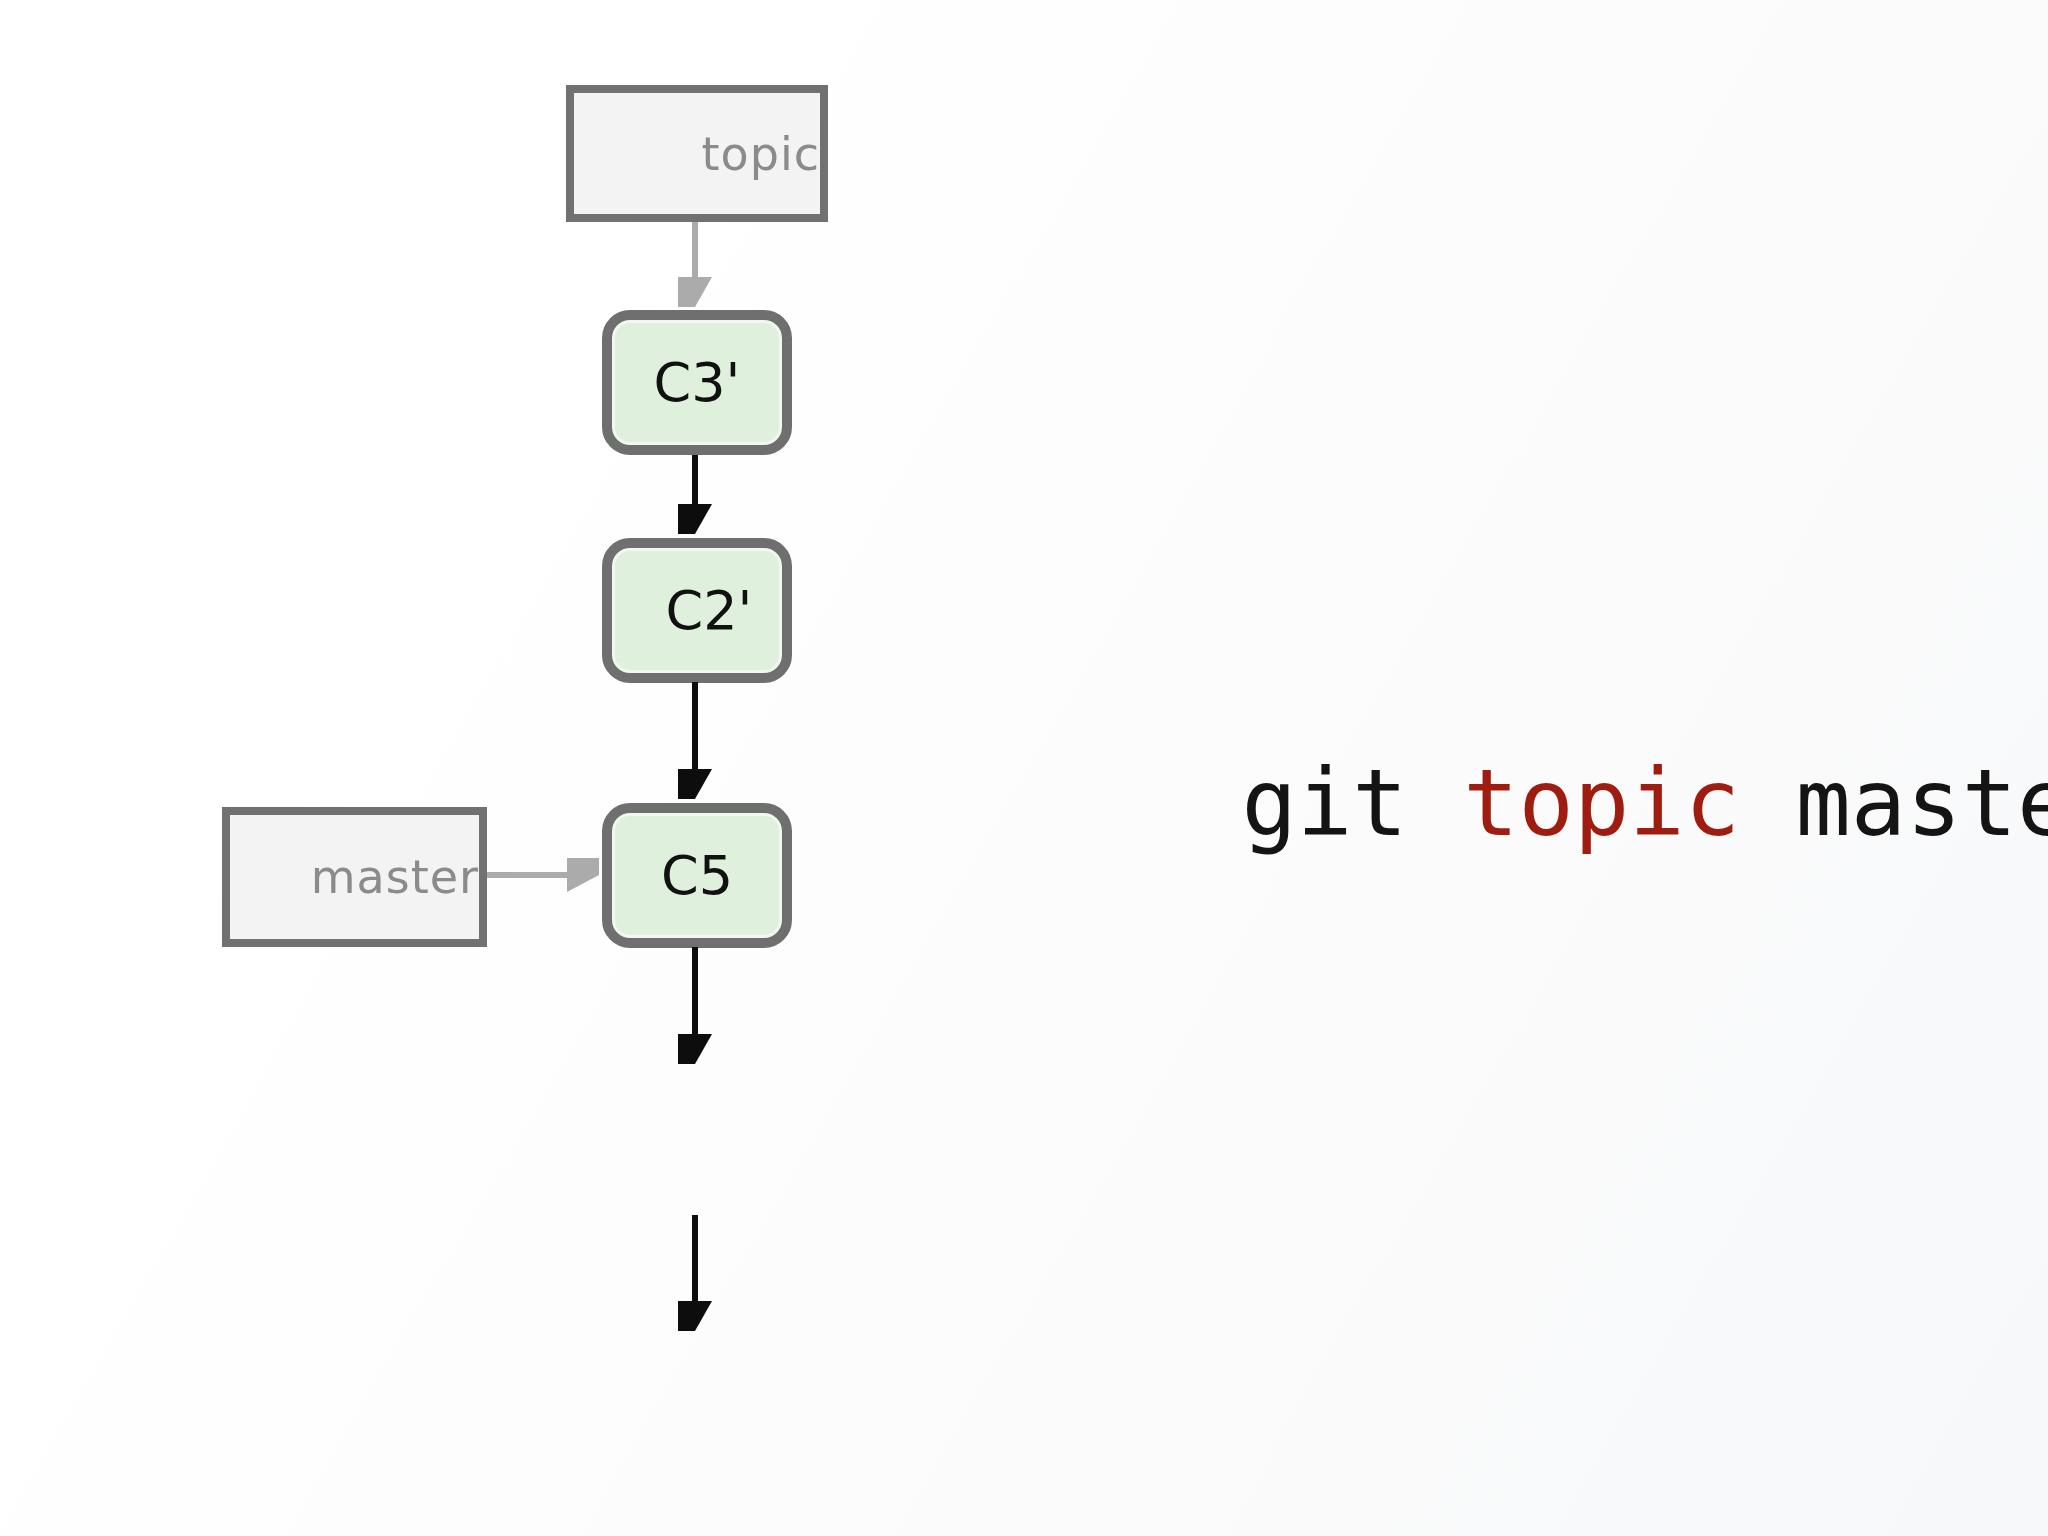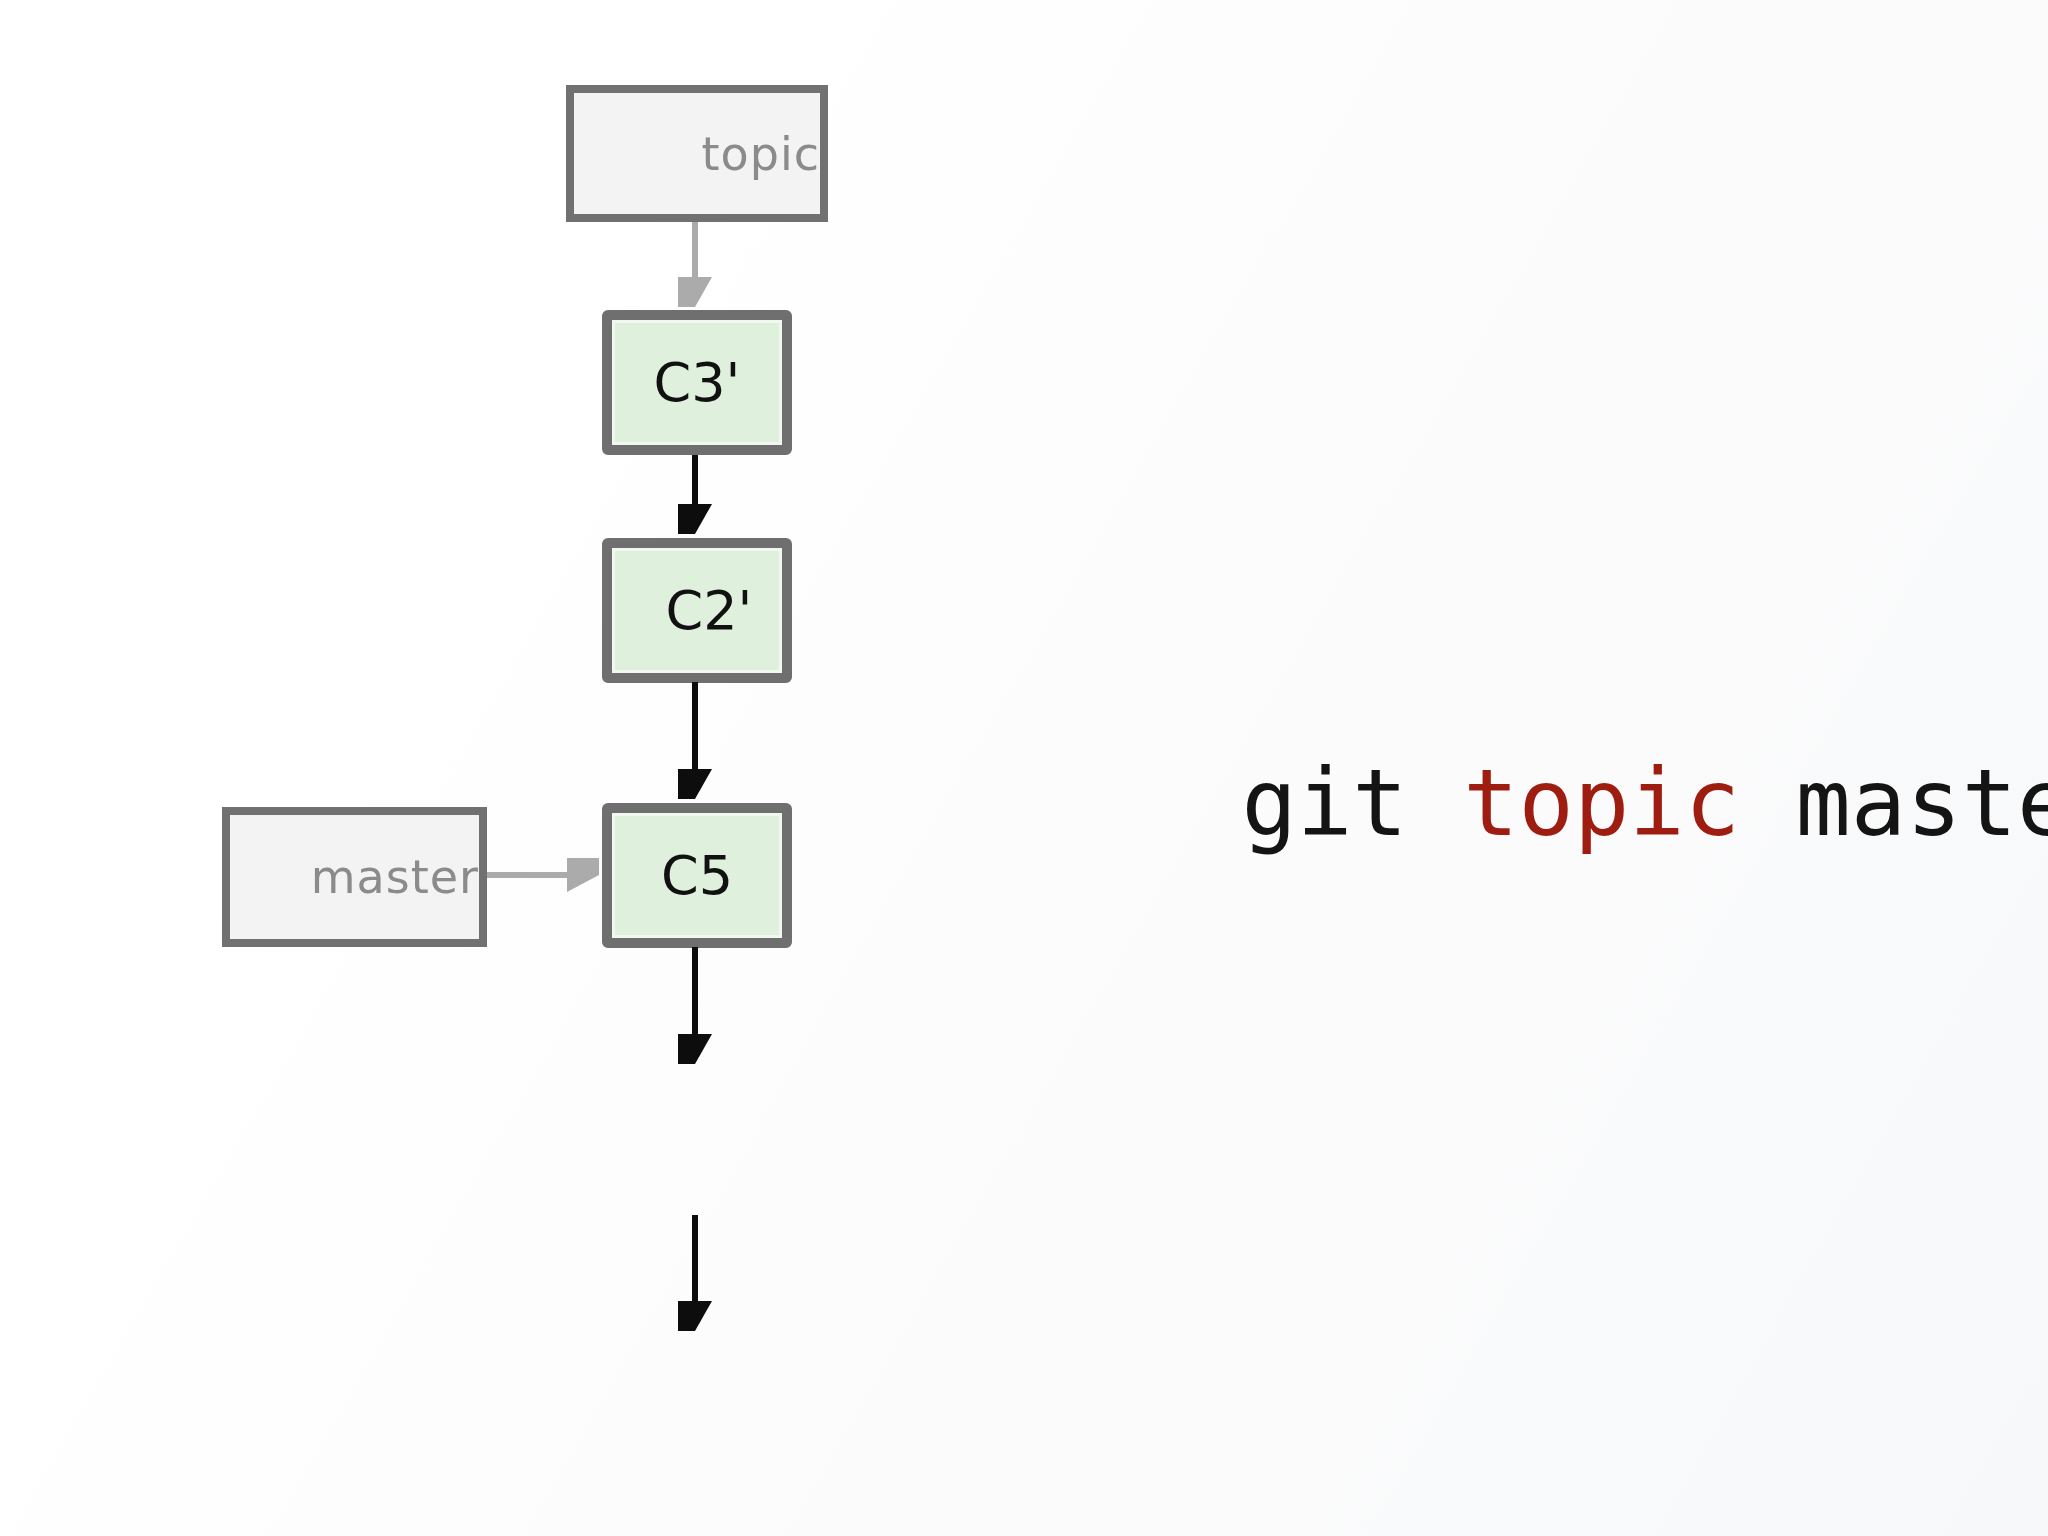--- a/index.html
+++ b/index.html
@@ -35,21 +35,21 @@
 
   
   .commit-node {
     position: absolute;
     box-sizing: border-box;
     left: 602px;
     width: 190px;
     height: 145px;
     background: #dff0dc;
     border: 10px solid #6f6f6f;
-    border-radius: 6px;
+    border-radius: 28px;
     box-shadow: inset 0 0 0 3px rgba(255,255,255,0.55);
     display: flex;
     align-items: center;
     justify-content: center;
   }
   .commit-node .commit-label {
     color: #111111;
     font-size: 54px;
   }
   .node-c3p { top: 310px; }

